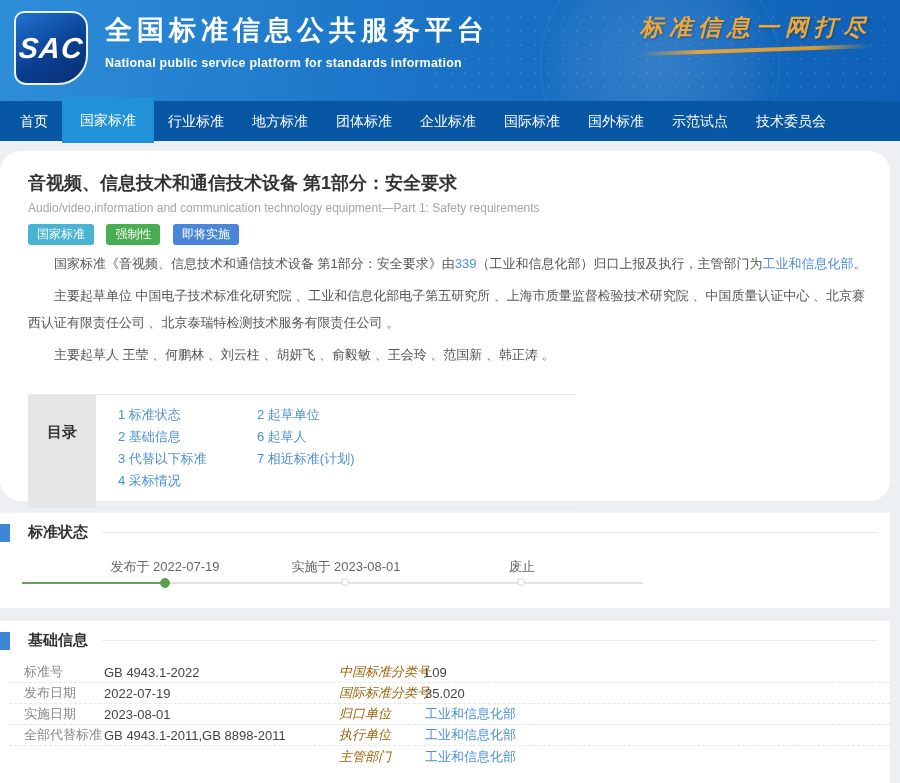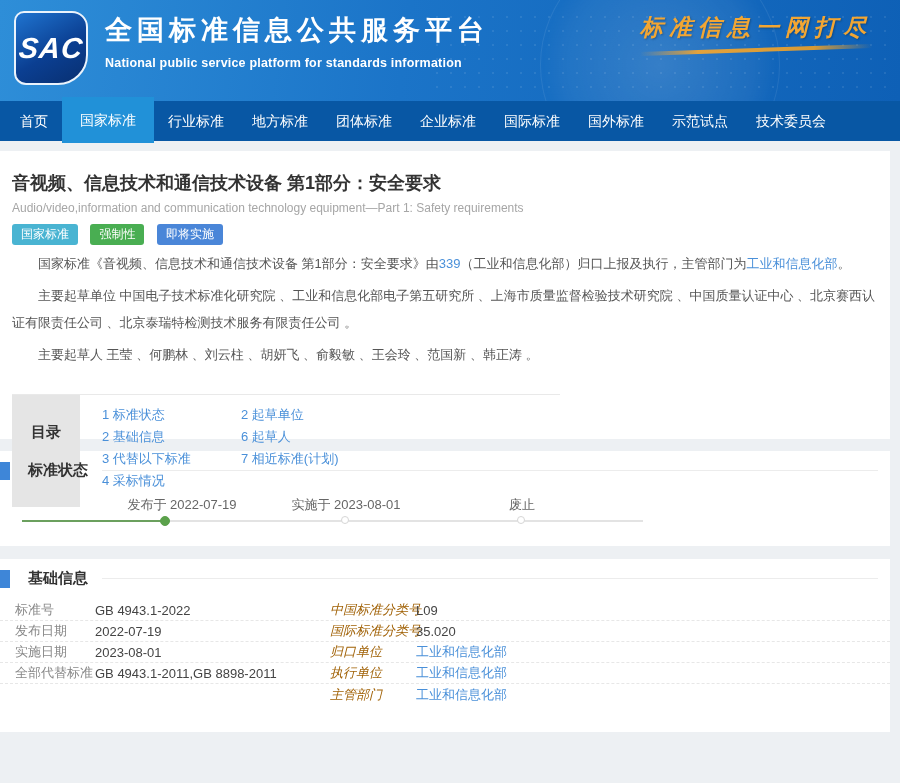--- a/index.html
+++ b/index.html
@@ -34,21 +34,21 @@
   .nav { position:relative; width:900px; height:40px; background:#0857a4;
     display:flex; align-items:flex-start; padding-left:6px; z-index:5; }
   .nav-item { color:#fff; font-size:14px; line-height:40px; height:40px; padding:0 14px;
     cursor:pointer; white-space:nowrap; }
   .nav-item.active { background:#2191d8; height:46px; line-height:46px; margin-top:-4px; padding:0 18px; }
 
   .gap { height:10px; }
   .block { width:890px; background:#fff; }
 
   
-  .block-main { height:288px; padding:20px 12px 0 12px; }
+  .block-main { height:350px; padding:20px 12px 0 28px;border-radius:21px; }
   .std-title { font-size:18px; font-weight:bold; color:#333; }
   .std-title-en { font-size:12px; color:#a6a6a6; margin-top:6px; }
   .badges { margin-top:9px; }
   .badge { display:inline-block; color:#fff; font-size:12px; padding:2px 9px; border-radius:3px; margin-right:8px; }
   .para { font-size:13px; color:#555; line-height:27px; text-indent:2em; margin-top:5px; }
   .para.first { }
   .plink { color:#4a90d9; cursor:pointer; }
 
   
   .toc { display:flex; width:548px; margin-top:26px; height:114px;
@@ -68,25 +68,25 @@
   
   .block-status { height:95px; }
   .timeline { position:relative; height:55px; }
   .tl-line { position:absolute; top:40px; left:22px; width:621px; height:2px; background:#e3e3e3; }
   .tl-line-done { position:absolute; top:40px; left:22px; width:143px; height:2px; background:#6ba05e; }
   .tl-dot { position:absolute; top:36px; width:8px; height:8px; border-radius:50%;
     background:#fff; border:1px solid #d6d6d6; }
   .tl-dot.done { top:36px; width:10px; height:10px; background:#5ba14b; border-color:#5ba14b; }
   .tl-dot.d1 { left:160px; } .tl-dot.d2 { left:341px; } .tl-dot.d3 { left:517px; }
   .tl-label { position:absolute; top:16px; transform:translateX(-50%); font-size:13px; color:#666; white-space:nowrap; }
-  .tl-label.l1 { left:182px; } .tl-label.l2 { left:346px; } .tl-label.l3 { left:522px; }
+  .tl-label.l1 { left:165px; } .tl-label.l2 { left:346px; } .tl-label.l3 { left:522px; }
 
   
   .block-info { height:173px; }
-  .info-table { margin-top:12px; }
+  .info-table { margin-top:12px;margin-left:9px; }
   .info-row { display:flex; align-items:center; height:21px; font-size:13px;
     border-bottom:1px dashed #e7e7e7; }
   .info-row:last-child { border-bottom:none; }
   .c-label1 { width:95px; padding-left:15px; color:#888; white-space:nowrap; }
   .c-value1 { width:235px; color:#444; white-space:nowrap; }
   .c-label2 { width:86px; color:#a16207; white-space:nowrap;font-style:italic; }
   .c-value2 { flex:1; color:#444; white-space:nowrap; }
   .c-value2.link { color:#4a90d9; cursor:pointer; }
 </style>
 </head>

